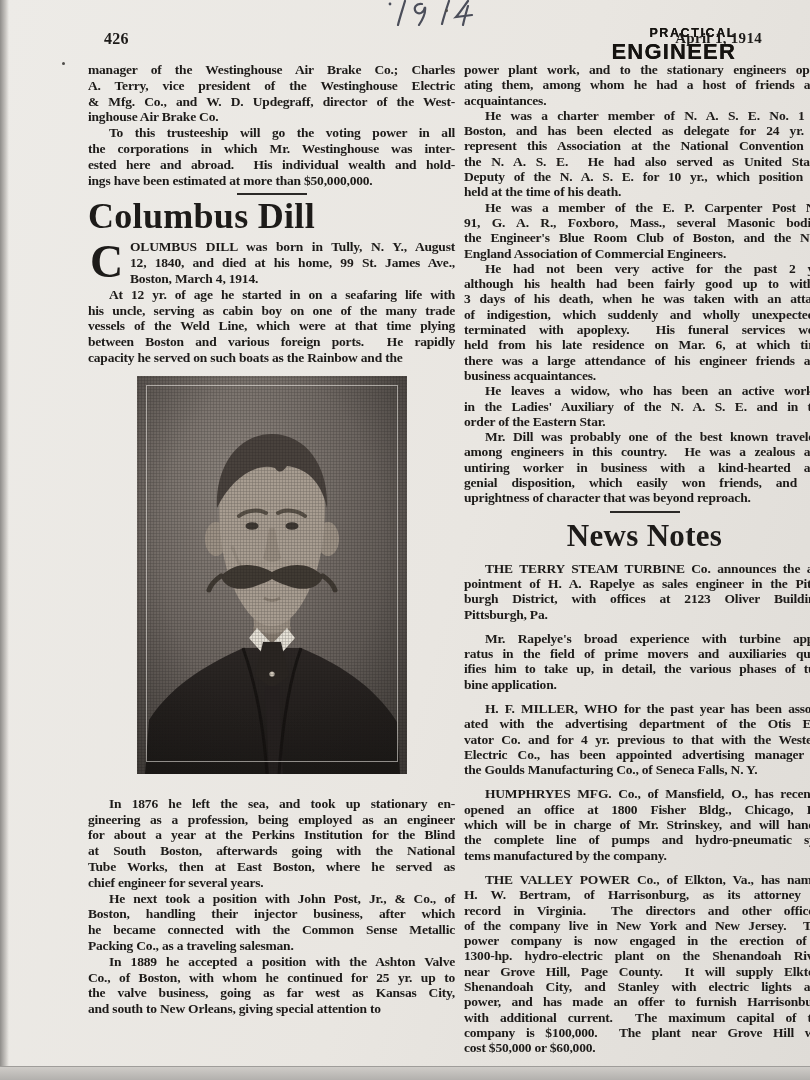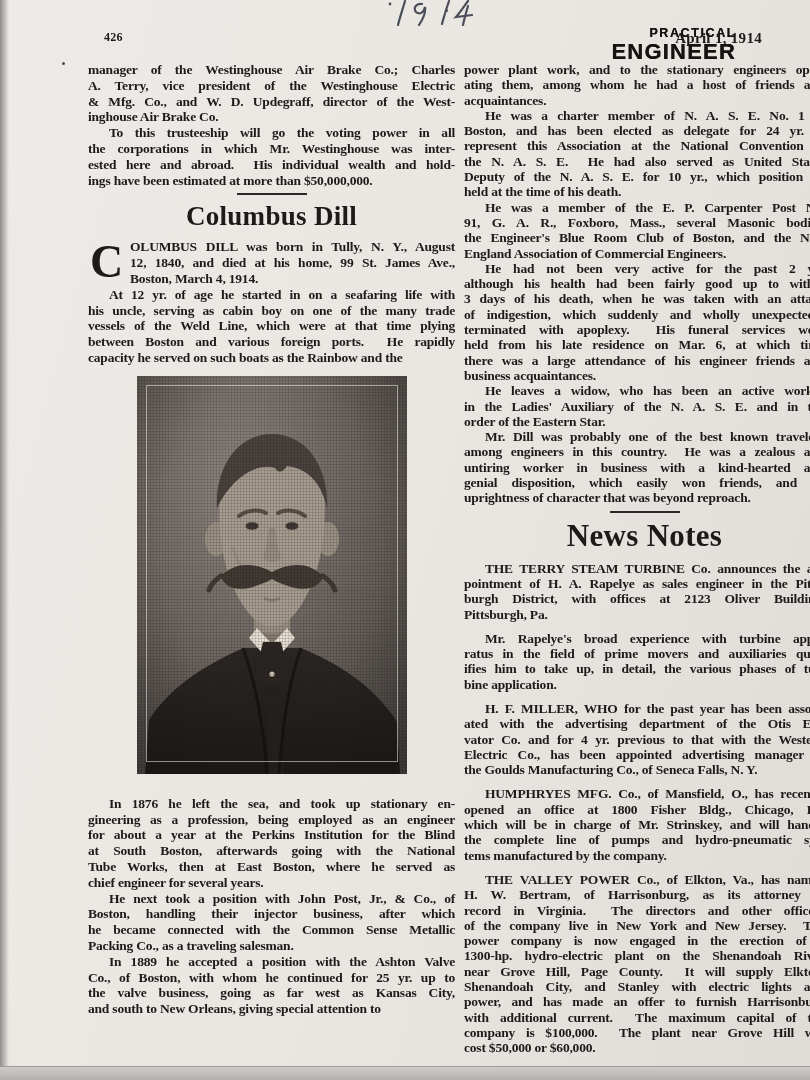--- a/index.html
+++ b/index.html
@@ -3,36 +3,36 @@
 <meta charset="utf-8">
 <style>
   html,body{margin:0;padding:0;background:#6c6a67;}
   .page{position:relative;width:810px;height:1080px;overflow:hidden;
     background:linear-gradient(105deg,#edebe7 0%,#e9e6e1 55%,#dfdcd7 100%);
     font-family:"Liberation Serif",serif;font-weight:bold;color:#1d1b19;}
   .scan-edge-left{position:absolute;left:0;top:0;width:9px;height:100%;
     background:linear-gradient(90deg,#8f8d8a,#c6c3bf 60%,rgba(230,227,222,0));}
   .scan-edge-bottom{position:absolute;left:0;top:1066px;width:100%;height:14px;
     background:linear-gradient(180deg,#cfccc8,#b0aeab);border-top:1px solid #9f9d9a;}
-  .page-number{position:absolute;top:30px;left:104px;font-size:12px;letter-spacing:.3px;text-align:right;}
+  .page-number{position:absolute;top:30px;left:104px;font-size:16px;letter-spacing:.3px;text-align:right;}
   .issue-date{position:absolute;top:30px;right:48px;font-size:15px;letter-spacing:.3px;}
   .masthead{position:absolute;top:27px;left:0;width:736px;text-align:right;
     font-family:"Liberation Sans",sans-serif;color:#151310;line-height:1;}
   .masthead-top{font-size:12.5px;letter-spacing:1.6px;text-shadow:0 0 .5px #151310;}
   .masthead-main{font-size:22px;letter-spacing:1.2px;margin-top:1px;text-shadow:0 0 .6px #151310;}
   .handwriting{position:absolute;left:388px;top:0;width:110px;height:26px;opacity:.8;}
   .speck{position:absolute;width:3px;height:3px;border-radius:50%;background:#4e4c49;}
   .columns{position:absolute;top:62px;left:88px;width:737px;display:flex;gap:9px;}
   .col-left{width:367px;font-size:13.5px;line-height:15.8px;letter-spacing:-.2px;}
   .col-right{width:361px;font-size:13.5px;line-height:15.3px;letter-spacing:-.2px;}
   .tline{text-align:justify;text-align-last:justify;white-space:pre-wrap;}
   .para .tline:last-child{text-align-last:left;}
   .para.indent .tline:first-child{text-indent:21px;}
   .rule{width:70px;height:2px;background:#2b2927;margin:5px auto;}
-  .article-title{font-size:27px;line-height:32px;text-align:center;margin:4px 0 7px;letter-spacing:.3px;}
+  .article-title{font-size:36px;line-height:32px;text-align:left;margin:4px 0 7px;letter-spacing:.3px;}
   .news-title{font-size:31px;line-height:35px;text-align:center;margin:3px 0 8px;letter-spacing:.3px;}
   .dropcap{float:left;font-size:46px;line-height:40px;padding:3px 7px 0 2px;}
   .news-item{margin-top:9px;}
   .photo{margin:10px auto 22px;width:270px;height:398px;position:relative;}
   .photo svg{display:block;width:270px;height:398px;}
   .halftone{position:absolute;inset:0;
     background-image:radial-gradient(rgba(25,22,20,.25) .8px,rgba(0,0,0,0) 1.4px);
     background-size:3px 3px;}
   .photo-frame{position:absolute;top:9px;left:9px;right:9px;bottom:12px;
     border:1px solid rgba(242,239,233,.55);}

